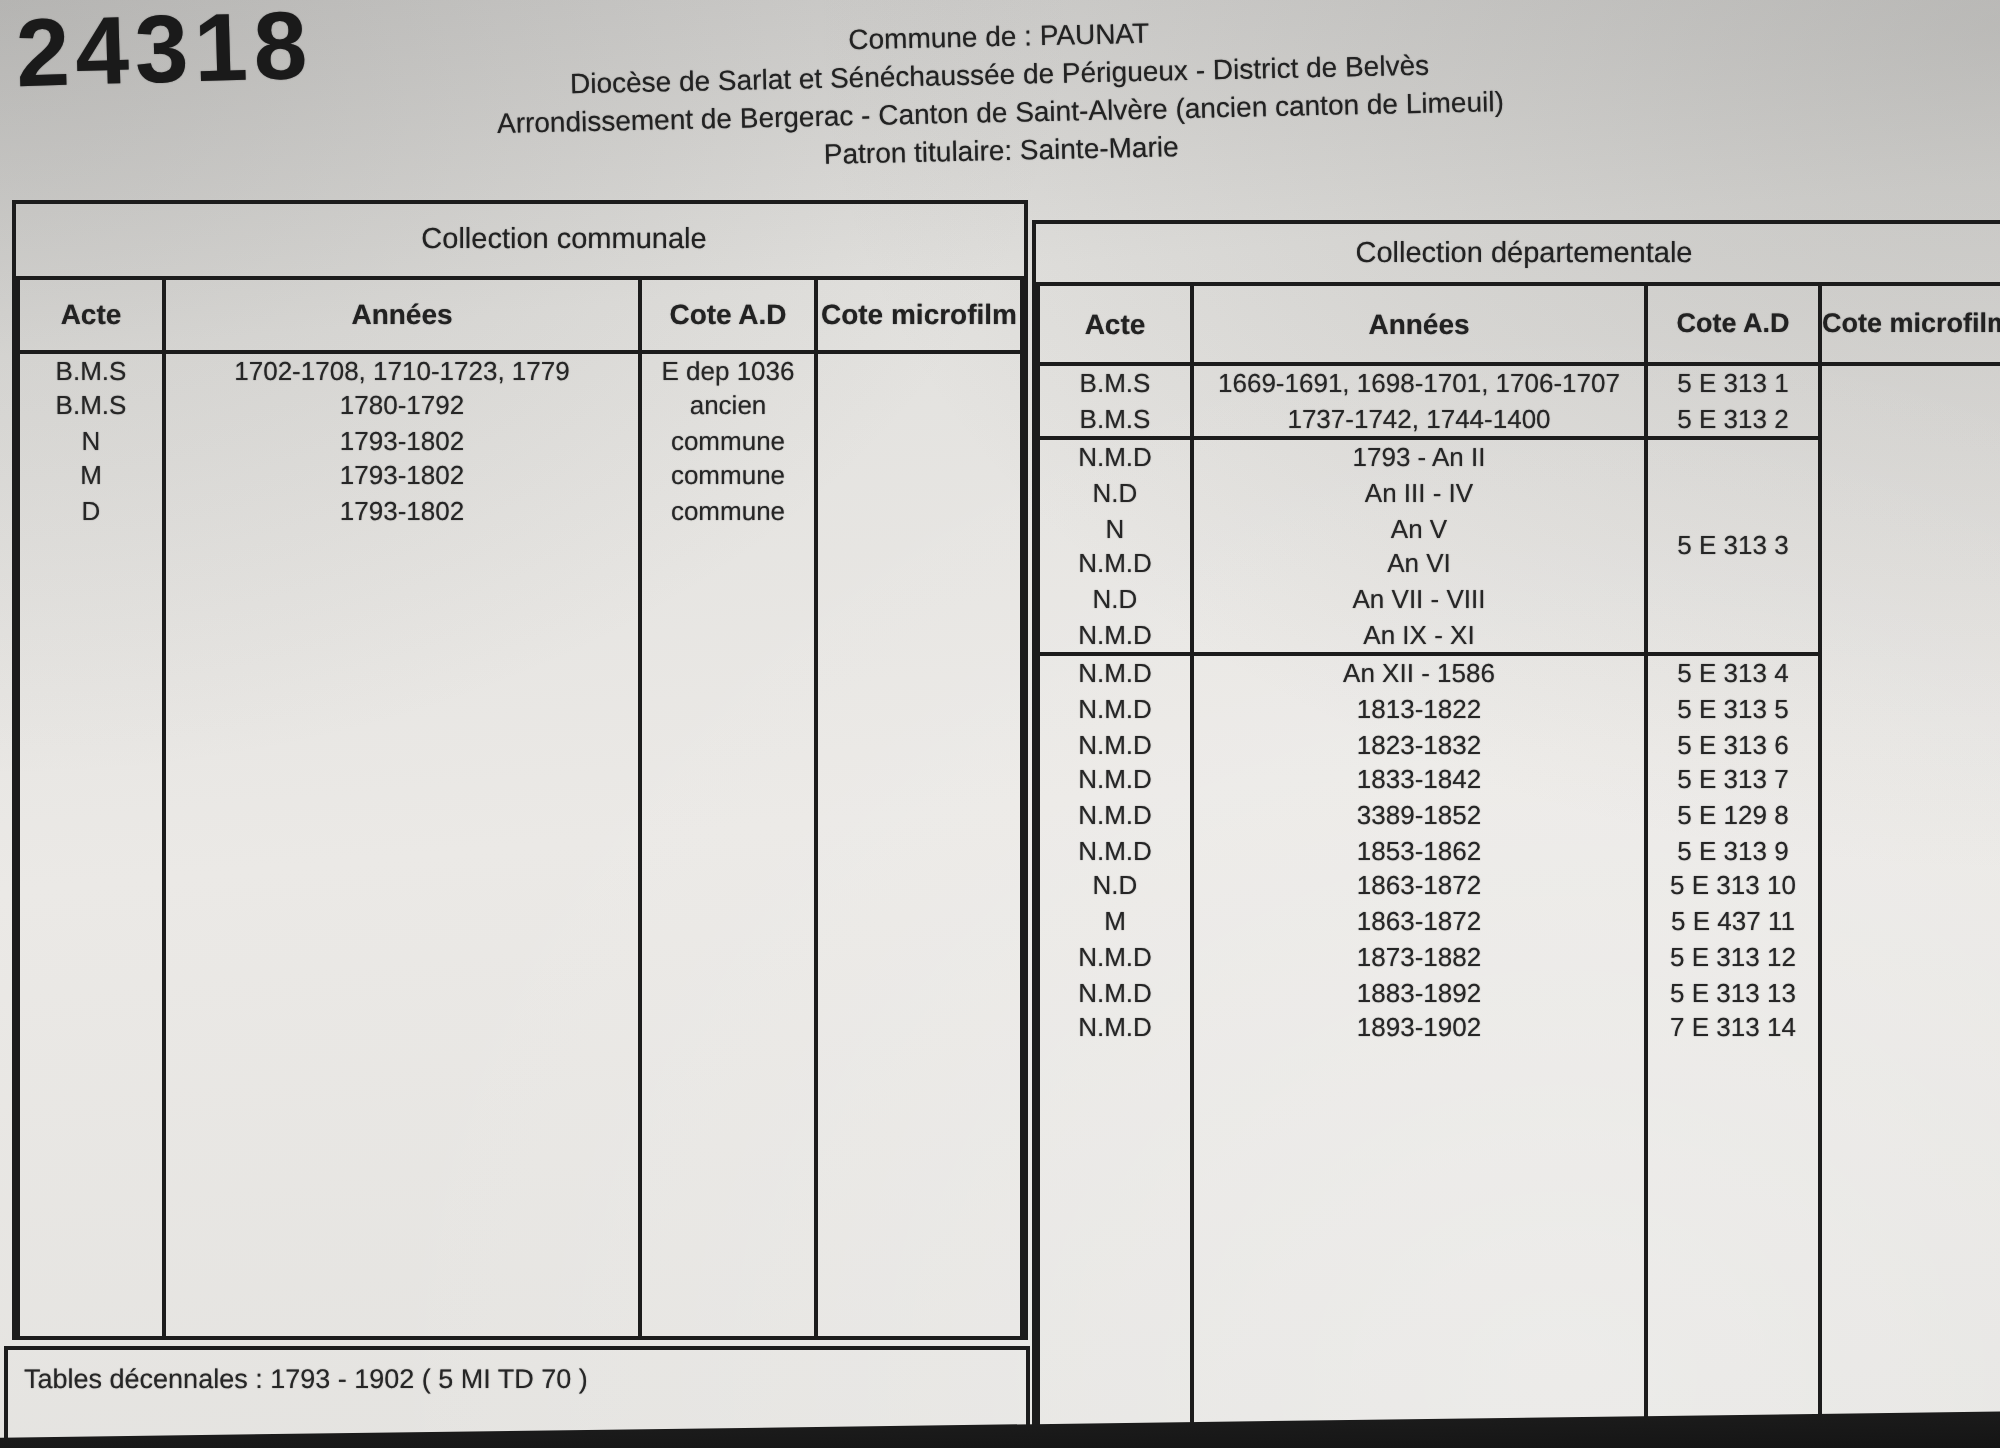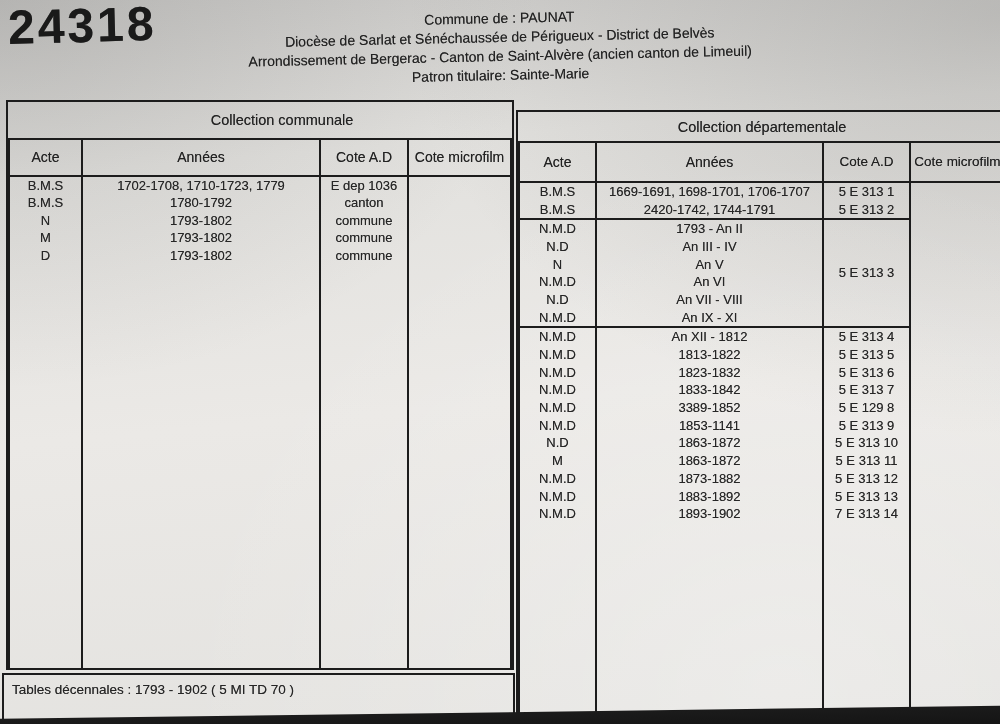--- a/index.html
+++ b/index.html
@@ -23,21 +23,21 @@
     font-size:14px; line-height:19px; transform:rotate(-1.25deg); color:#222;
   }
   .tbox{ position:absolute; border:2.5px solid var(--ink); box-sizing:border-box; }
   .tbox.noright{ border-right:none; border-bottom:none; }
   .band{
     border-bottom:2.5px solid var(--ink); display:flex; align-items:center;
     justify-content:center; font-size:14.5px; color:#222;
   }
   table.grid{ border-collapse:collapse; width:100%; table-layout:fixed; }
   .grid th{
-    border:2.5px solid var(--ink); border-top:none; font-weight:400;
+    border:2.5px solid var(--ink); border-top:none; font-weight:700;
     font-size:14px; color:#222; padding:0; white-space:nowrap; overflow:hidden;
   }
   .grid td.b{
     border-left:2.5px solid var(--ink); border-right:2.5px solid var(--ink);
     border-top:none; border-bottom:none; text-align:center; font-size:13px;
     padding:0; white-space:nowrap; overflow:hidden; color:#262626;
   }
   #communal td.b{ height:17.5px; }
   #departemental td.b{ height:17.7px; }
   tr.fill td.b{ height:auto !important; }
@@ -87,21 +87,21 @@
       </tr>
       <tr>
         <td class="b">B.M.S</td>
         <td class="b">1702-1708, 1710-1723, 1779</td>
         <td class="b">E dep 1036</td>
         <td class="b mf" rowspan="6"></td>
       </tr>
       <tr>
         <td class="b">B.M.S</td>
         <td class="b">1780-1792</td>
-        <td class="b">canton</td>
+        <td class="b">ancien</td>
       </tr>
       <tr>
         <td class="b">N</td>
         <td class="b">1793-1802</td>
         <td class="b">commune</td>
       </tr>
       <tr>
         <td class="b">M</td>
         <td class="b">1793-1802</td>
         <td class="b">commune</td>
@@ -138,21 +138,21 @@
       </tr>
 
       <tr>
         <td class="b">B.M.S</td>
         <td class="b">1669-1691, 1698-1701, 1706-1707</td>
         <td class="b">5 E 313 1</td>
         <td class="b mf" rowspan="20"></td>
       </tr>
       <tr class="gend">
         <td class="b">B.M.S</td>
-        <td class="b">2420-1742, 1744-1791</td>
+        <td class="b">1737-1742, 1744-1400</td>
         <td class="b">5 E 313 2</td>
       </tr>
 
       <tr>
         <td class="b">N.M.D</td>
         <td class="b">1793 - An II</td>
         <td class="b mcote" rowspan="6">5 E 313 3</td>
       </tr>
       <tr>
         <td class="b">N.D</td>
@@ -170,21 +170,21 @@
         <td class="b">N.D</td>
         <td class="b">An VII - VIII</td>
       </tr>
       <tr class="gend">
         <td class="b">N.M.D</td>
         <td class="b">An IX - XI</td>
       </tr>
 
       <tr>
         <td class="b">N.M.D</td>
-        <td class="b">An XII - 1812</td>
+        <td class="b">An XII - 1586</td>
         <td class="b">5 E 313 4</td>
       </tr>
       <tr>
         <td class="b">N.M.D</td>
         <td class="b">1813-1822</td>
         <td class="b">5 E 313 5</td>
       </tr>
       <tr>
         <td class="b">N.M.D</td>
         <td class="b">1823-1832</td>
@@ -195,32 +195,32 @@
         <td class="b">1833-1842</td>
         <td class="b">5 E 313 7</td>
       </tr>
       <tr>
         <td class="b">N.M.D</td>
         <td class="b">3389-1852</td>
         <td class="b">5 E 129 8</td>
       </tr>
       <tr>
         <td class="b">N.M.D</td>
-        <td class="b">1853-1141</td>
+        <td class="b">1853-1862</td>
         <td class="b">5 E 313 9</td>
       </tr>
       <tr>
         <td class="b">N.D</td>
         <td class="b">1863-1872</td>
         <td class="b">5 E 313 10</td>
       </tr>
       <tr>
         <td class="b">M</td>
         <td class="b">1863-1872</td>
-        <td class="b">5 E 313 11</td>
+        <td class="b">5 E 437 11</td>
       </tr>
       <tr>
         <td class="b">N.M.D</td>
         <td class="b">1873-1882</td>
         <td class="b">5 E 313 12</td>
       </tr>
       <tr>
         <td class="b">N.M.D</td>
         <td class="b">1883-1892</td>
         <td class="b">5 E 313 13</td>

